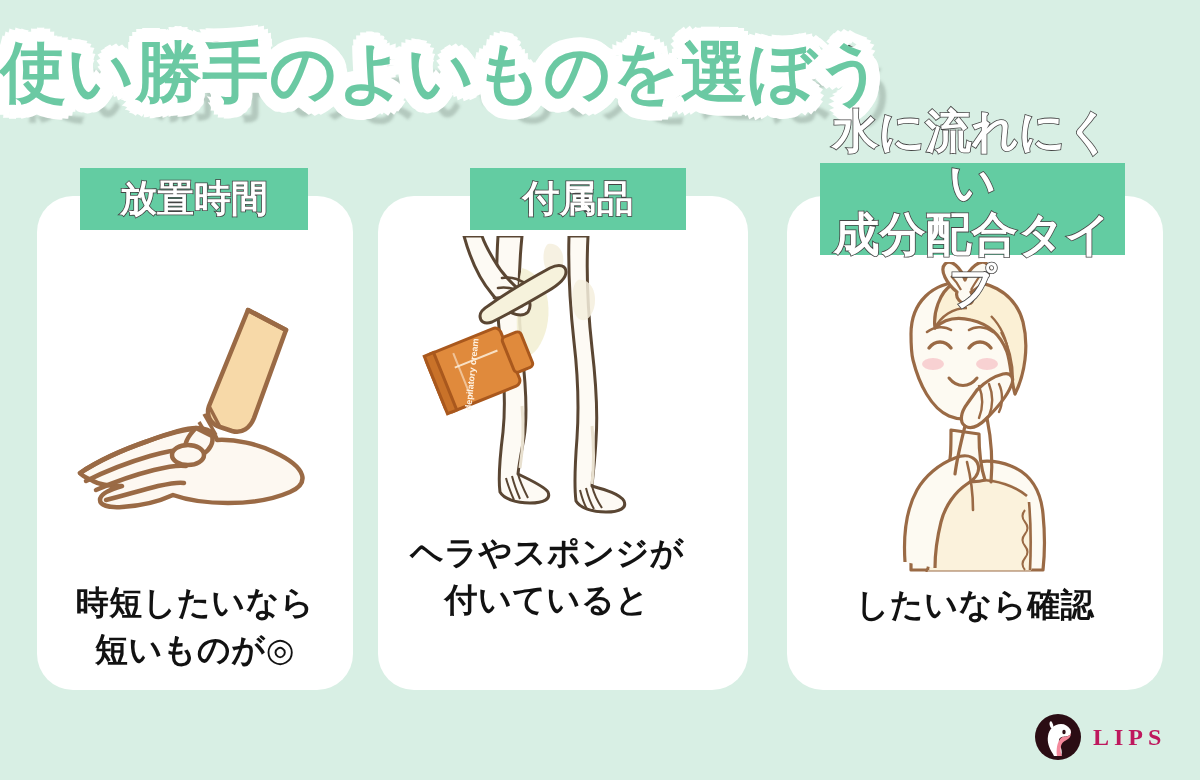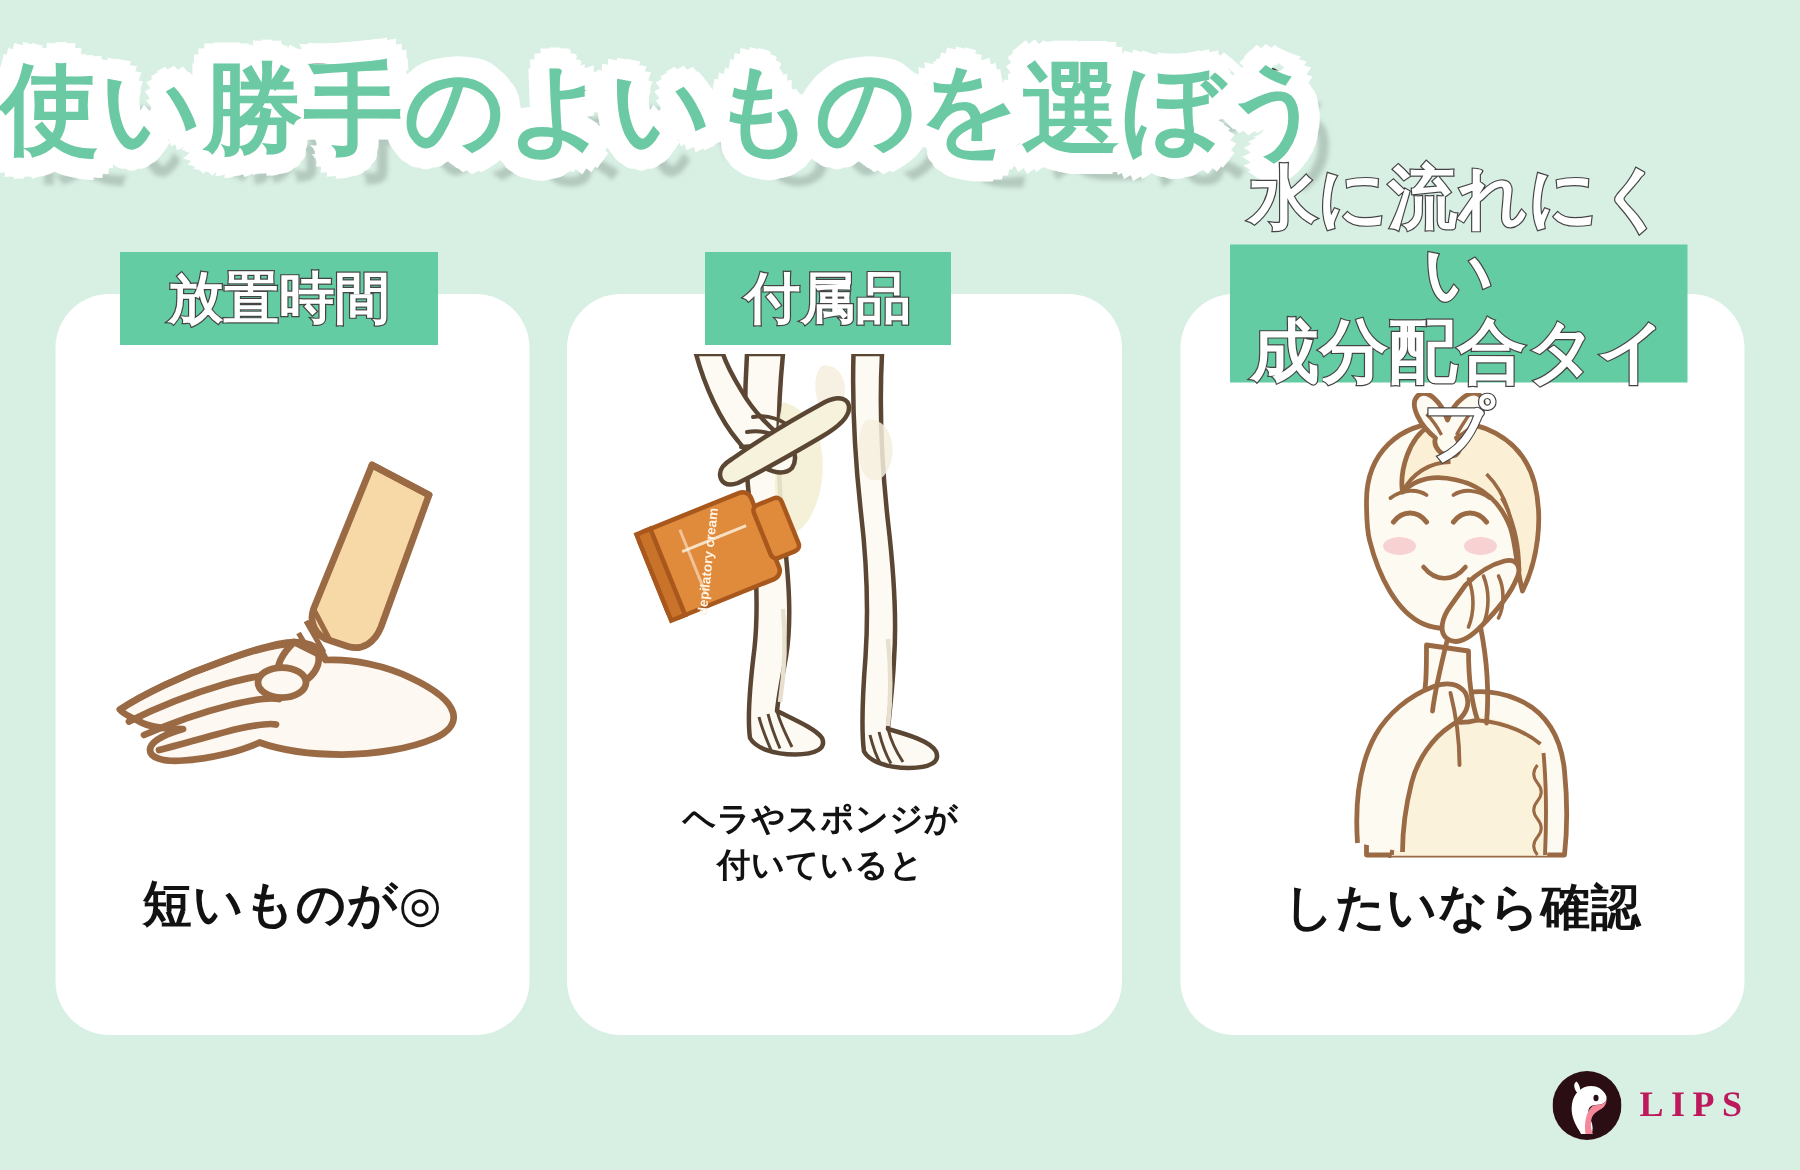--- a/index.html
+++ b/index.html
@@ -64,24 +64,24 @@
     align-items: center;
     justify-content: center;
     color: #ffffff;
     font-weight: 700;
     line-height: 1.12;
     text-align: center;
     -webkit-text-stroke: 1.6px #444444;
     paint-order: stroke fill;
   }
   #badge-1 {
-    left: 80px; top: 168px; width: 212px; height: 62px; font-size: 37px;
+    left: 80px; top: 168px; width: 228px; height: 62px; font-size: 37px;
   }
   #badge-2 {
-    left: 470px; top: 168px; width: 164px; height: 62px; font-size: 37px;
+    left: 470px; top: 168px; width: 216px; height: 62px; font-size: 37px;
   }
   #badge-3 {
     left: 820px; top: 163px; width: 305px; height: 92px; font-size: 46px;
   }
   .badge .bline { display: block; }
 
   
   .illus {
     position: absolute;
     z-index: 2;
@@ -94,21 +94,21 @@
   .caption {
     position: absolute;
     z-index: 3;
     text-align: center;
     color: #121212;
     font-weight: 600;
     line-height: 1.42;
     letter-spacing: 0.5px;
   }
   #caption-1 { left: 37px; width: 316px; top: 580px; font-size: 33px; }
-  #caption-2 { left: 378px; width: 338px; top: 530px; font-size: 22px; }
+  #caption-2 { left: 378px; width: 338px; top: 530px; font-size: 33px; }
   #caption-3 { left: 787px; width: 376px; top: 582px; font-size: 33px; }
   .caption .cline { display: block; }
 
   
   #logo {
     position: absolute;
     left: 1035px;
     top: 712px;
     width: 140px;
     height: 50px;
@@ -156,20 +156,21 @@
   <path d="M149 106 L160 127" fill="none" stroke="#9a6a45" stroke-width="3.5"></path>
   <path d="M144 114 L156 135" fill="none" stroke="#9a6a45" stroke-width="3.5"></path>
   <path d="M139 122 L151 142" fill="none" stroke="#9a6a45" stroke-width="3.5"></path>
 
   <path d="M136 128 C128 136 124 144 126 150 C128 156 136 158 143 154 C150 150 154 142 152 136 Z" fill="#fdf8f1" stroke="#9a6a45" stroke-width="4.5" stroke-linejoin="round"></path>
 
   <ellipse cx="128" cy="155" rx="16" ry="10" fill="#fdf8f1" stroke="#9a6a45" stroke-width="4.5"></ellipse>
 </svg>
 
 <div class="caption" id="caption-1">
+  <span class="cline">時短したいなら</span>
   <span class="cline">短いものが◎</span>
 </div>
 
 <div class="card" id="card-2"></div>
 
 <div class="badge" id="badge-2">
   <span class="bline">付属品</span>
 </div>
 
 <svg class="illus" id="illus-2" viewBox="0 0 310 290" aria-hidden="true">

